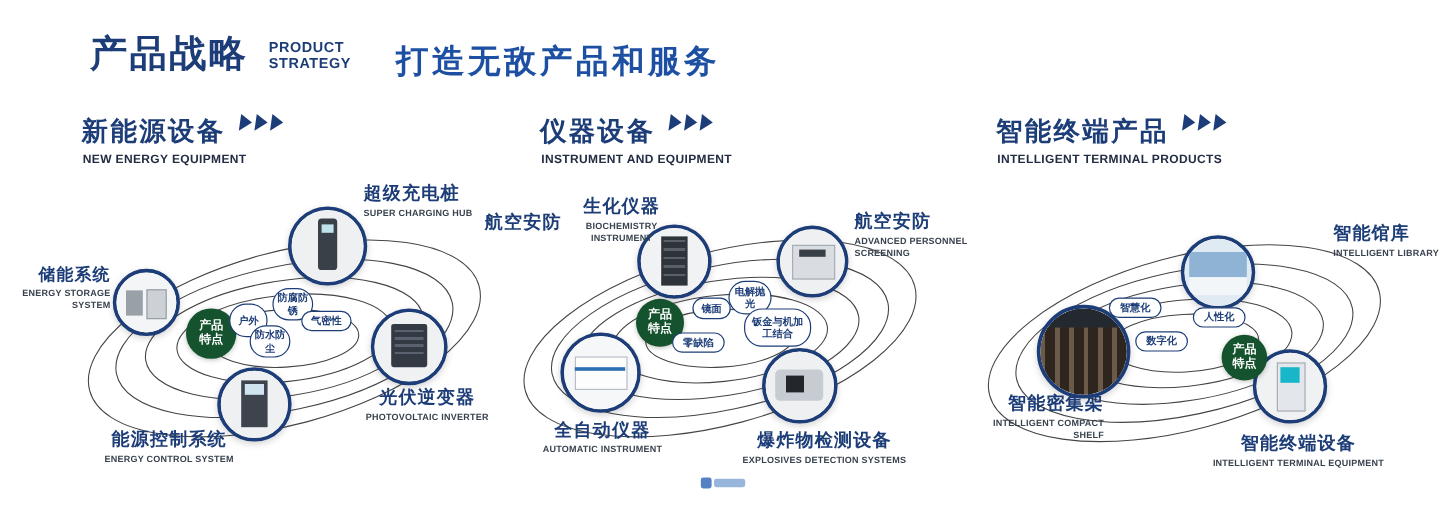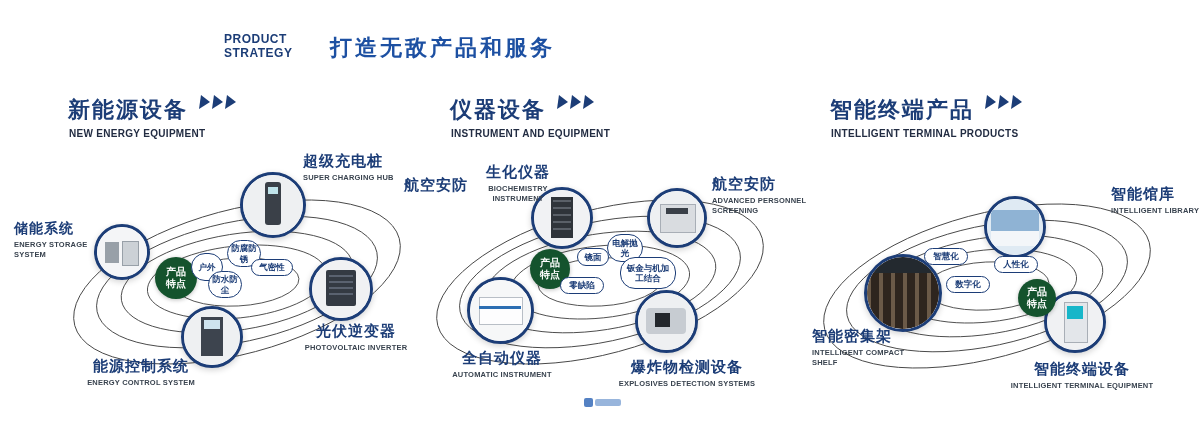--- a/index.html
+++ b/index.html
@@ -3,21 +3,21 @@
 <meta charset="utf-8">
 <style>
   html,body { margin:0; padding:0; background:#ffffff; font-family:"Liberation Sans", sans-serif; }
   .stage { position:relative; width:1200px; height:422px; background:#fff; overflow:hidden; }
 
   
   .main-title { position:absolute; left:75px; top:24px; font-size:31px; font-weight:800;
                 color:#1c3d77; letter-spacing:2px; }
   .sub-title  { position:absolute; left:224px; top:32px; font-size:12px; font-weight:700;
                 color:#1c3d77; line-height:1.2; letter-spacing:0.5px; }
-  .tagline    { position:absolute; left:330px; top:33px; font-size:22px; font-weight:800;
+  .tagline    { position:absolute; left:330px; top:33px; font-size:27px; font-weight:800;
                 color:#1d50a2; letter-spacing:3px; }
 
   
   .sec-title { position:absolute; display:flex; align-items:flex-start; }
   .sec-title .zh { font-size:22px; font-weight:800; color:#1c3d77; letter-spacing:2px; }
   .arrows { display:inline-flex; gap:3px; margin-left:12px; align-items:center; transform:skewX(-8deg); }
   .arrows i { display:block; width:0; height:0; border-top:7px solid transparent;
               border-bottom:7px solid transparent; border-left:10px solid #1c3d77; }
   .sec-en { position:absolute; font-size:10px; font-weight:700; color:#222c42; letter-spacing:0.3px; }
 
@@ -75,21 +75,21 @@
 
   .art-kiosk { background:#f0f1f3; }
   .art-kiosk::before { left:30%; top:14%; width:40%; height:70%; background:#e3e6ea; border:1px solid #a8aeb6; }
   .art-kiosk::after  { left:36%; top:22%; width:28%; height:22%; background:#17b6c9; }
 
   
   .plabel { position:absolute; }
   .plabel .zh { display:block; font-size:15px; font-weight:800; color:#1c3d77; letter-spacing:1px; }
   .plabel .en { display:block; font-size:7.5px; font-weight:700; color:#39434f; margin-top:2px;
                 letter-spacing:0.2px; line-height:1.3; }
-  .ta-r { }
+  .ta-r { text-align:right; }
   .ta-c { text-align:center; }
   .zh-sm .zh { font-size:14px; }
 
   .extra-label { position:absolute; font-size:15px; font-weight:800; color:#1c3d77; letter-spacing:1px; }
 
   
   .badge { position:absolute; background:#14532d; border-radius:50%; display:flex;
            align-items:center; justify-content:center; box-shadow:0 1px 4px rgba(0,0,0,.25); }
   .badge span { display:block; width:26px; text-align:center; color:#fff; font-size:10px;
                 font-weight:700; line-height:1.25; }
@@ -103,20 +103,21 @@
   .watermark { position:absolute; left:584px; top:398px; width:44px; height:12px; opacity:.8; }
   .watermark i { display:block; float:left; margin-right:2px; width:9px; height:9px;
                  background:#2a62b5; border-radius:2px; }
   .watermark i:last-child { width:26px; height:7px; margin-top:1px; background:#7fa3d4; }
 </style>
 </head>
 <body>
 
 <div class="stage">
 
+  <div class="main-title">产品战略</div>
   <div class="sub-title">
     <span>PRODUCT</span><br>
     <span>STRATEGY</span>
   </div>
   <div class="tagline">打造无敌产品和服务</div>
 
   <div class="sec-title" style="left:68px; top:95px;">
     <span class="zh">新能源设备</span>
     <span class="arrows">
         <i></i>

